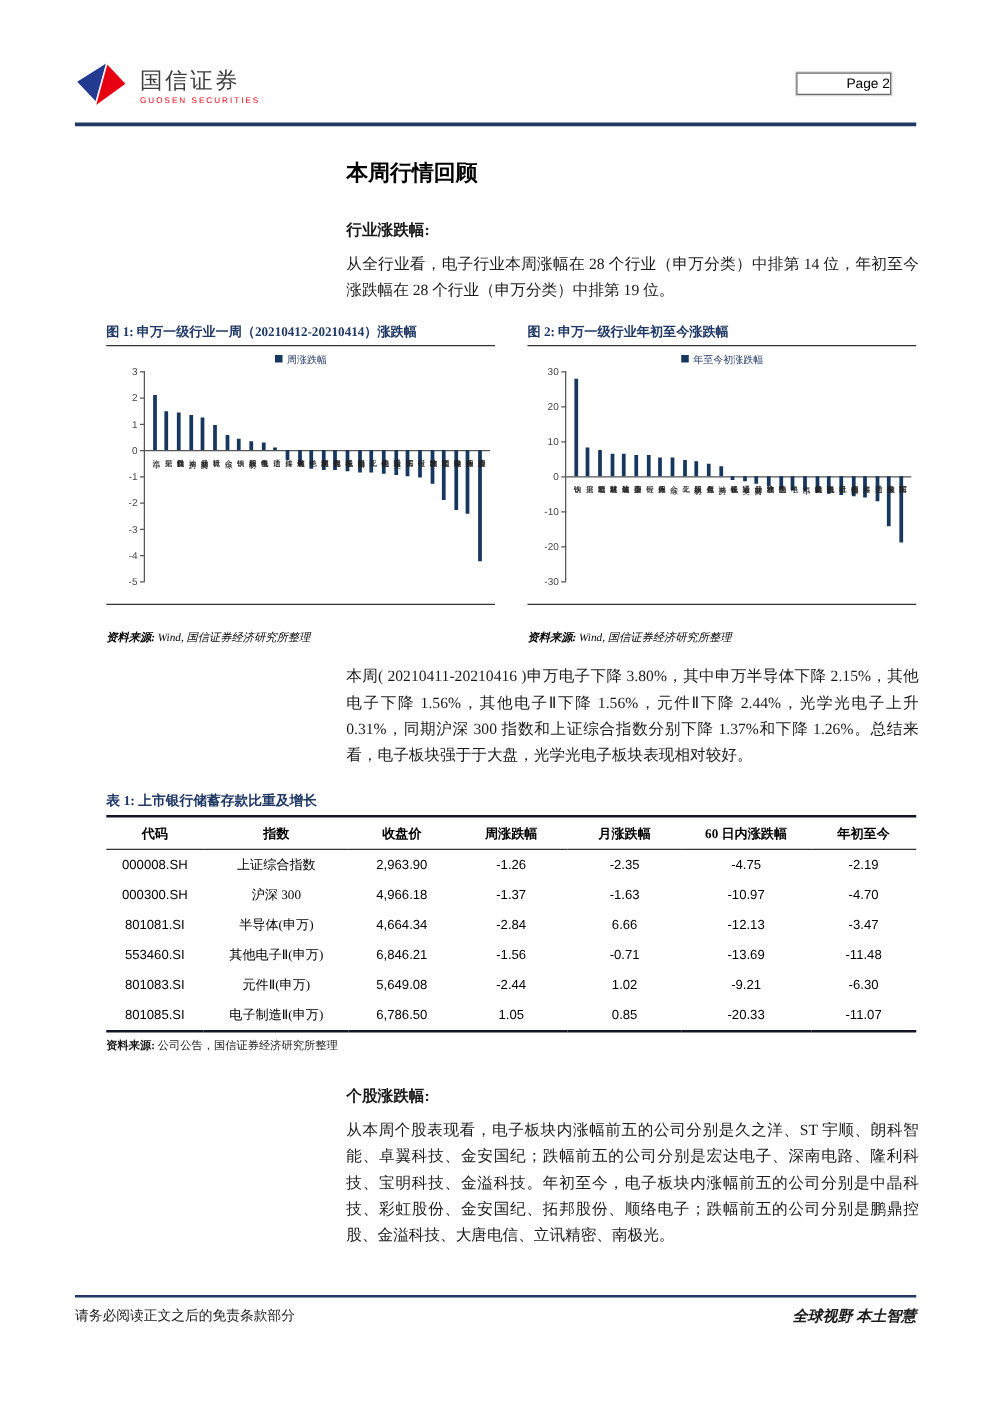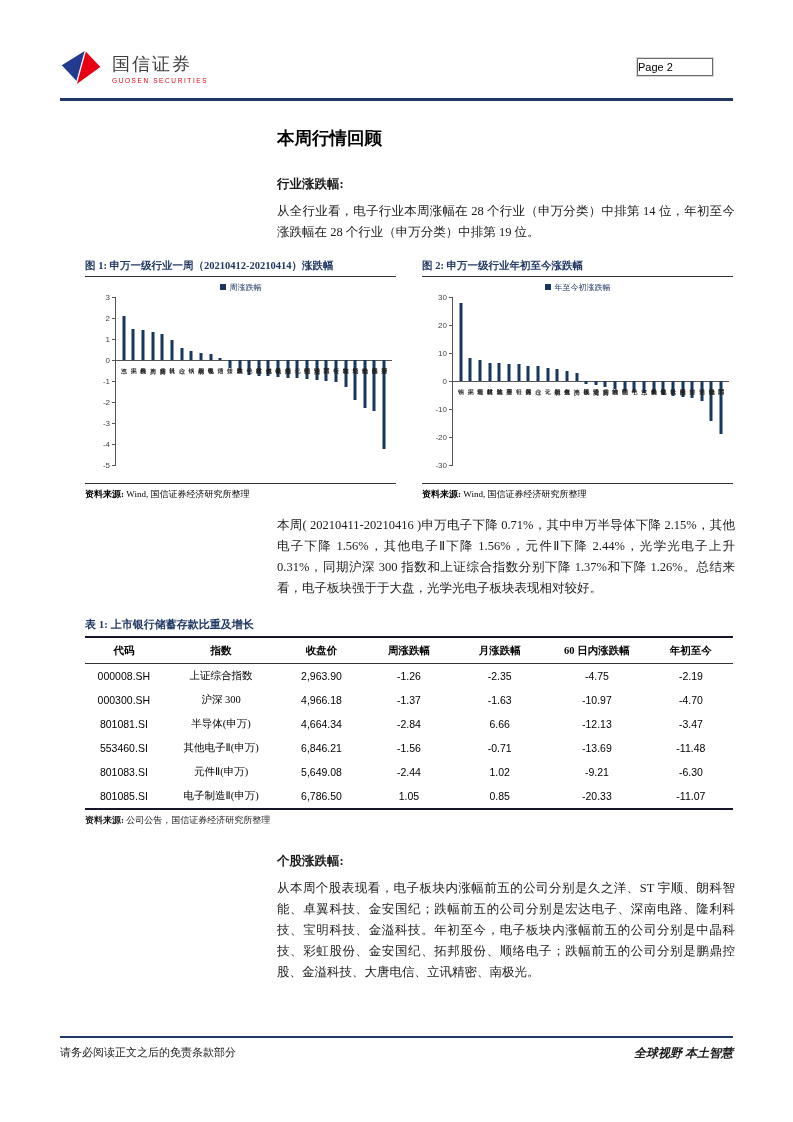--- a/index.html
+++ b/index.html
@@ -10,21 +10,21 @@
     overflow:hidden;
   }
   
   .header { position:absolute; top:48px; left:60px; right:60px; }
   .brand { display:flex; align-items:center; gap:8px; }
   .brand-text .cn { font-size:18px; font-weight:normal; color:#3d3d3d; letter-spacing:2px; font-family:"Liberation Sans",sans-serif; }
   .brand-text .en { font-size:6.5px; color:#e60012; letter-spacing:1.6px; font-family:"Liberation Sans",sans-serif; margin-top:1px; }
   .page-box {
     position:absolute; right:20px; top:10px; width:76px; height:18px;
     border:1px solid #6b6b6b; box-shadow:0 0 0 1px #d7d7d7;
-    font:11px "Liberation Sans",sans-serif; text-align:left; line-height:17px; color:#000;
+    font:11px "Liberation Sans",sans-serif; text-align:right; line-height:17px; color:#000;
   }
   .top-rule { margin-top:10px; height:3px; background:#1f3864; }
   
   .main { position:absolute; top:108px; left:0; right:0; }
   .doc-title { margin:18px 60px 0 277px; font-size:17.5px; font-weight:bold; color:#000; }
   .sec-head { margin:26px 60px 0 277px; font-size:12.5px; font-weight:bold; }
   .para { margin:8px 58px 0 277px; width:458px; font-size:12.5px; line-height:21px; text-align:justify; }
   
   .figrow { display:flex; gap:26px; margin:16px 60px 0 85px; }
   .fig { flex:1; min-width:0; }
@@ -38,21 +38,21 @@
   .ytickmark { position:absolute; left:-4px; width:4px; height:1px; background:#555; }
   .zeroline { position:absolute; left:0; right:0; height:1px; background:#555; }
   .barrow { position:absolute; left:3px; right:3px; top:0; bottom:0; display:flex; }
   .barcell { flex:1; position:relative; }
   .bar { position:absolute; left:50%; transform:translateX(-50%); width:3px; background:#17375e; }
   .xlab {
     position:absolute; left:50%; transform:translateX(-50%);
     writing-mode:vertical-rl; text-orientation:upright;
     font-size:6px; line-height:6.5px; color:#222; white-space:nowrap;
   }
-  .fig-source { border-top:1px solid #333; margin-top:8px; padding-top:4px; font-size:9px; color:#000; }
+  .fig-source { border-top:1px solid #333; margin-top:8px; padding-top:20px; font-size:9px; color:#000;font-style:italic; }
   .src-label { font-weight:bold; }
   
   .tablewrap { margin:16px 60px 0 85px; }
   .t-title { font-size:11px; font-weight:bold; color:#1f3864; padding:2px 0 4px 0; border-bottom:2px solid #14142b; }
   table.summary { width:100%; border-collapse:collapse; font:10.5px "Liberation Sans",sans-serif; border-bottom:2px solid #14142b; }
   table.summary th { font-family:"Liberation Serif",serif; font-weight:bold; color:#000; padding:6px 2px 5px; border-bottom:1px solid #333; text-align:center; font-size:10.5px; }
   table.summary td { padding:5px 2px; text-align:center; color:#000; }
   table.summary td.name { font-family:"Liberation Serif",serif; }
   .t-source { font-size:9px; padding-top:4px; }
   
@@ -373,21 +373,21 @@
                 </div>
               </div>
             </div>
         </div>
         <div class="fig-source">
           <span class="src-label">资料来源:</span><span> Wind, 国信证券经济研究所整理</span>
         </div>
       </div>
     </div>
 
-    <div class="para" style="margin-top:14px;">本周( 20210411-20210416 )申万电子下降 0.71%，其中申万半导体下降 2.15%，其他电子下降 1.56%，其他电子Ⅱ下降 1.56%，元件Ⅱ下降 2.44%，光学光电子上升 0.31%，同期沪深 300 指数和上证综合指数分别下降 1.37%和下降 1.26%。总结来看，电子板块强于于大盘，光学光电子板块表现相对较好。</div>
+    <div class="para" style="margin-top:14px;">本周( 20210411-20210416 )申万电子下降 3.80%，其中申万半导体下降 2.15%，其他电子下降 1.56%，其他电子Ⅱ下降 1.56%，元件Ⅱ下降 2.44%，光学光电子上升 0.31%，同期沪深 300 指数和上证综合指数分别下降 1.37%和下降 1.26%。总结来看，电子板块强于于大盘，光学光电子板块表现相对较好。</div>
 
     <div class="tablewrap">
       <div class="t-title">表 1: 上市银行储蓄存款比重及增长</div>
       <table class="summary">
         <thead>
             <tr>
               <th style="width: 12%;">代码</th>
               <th style="width: 18%;">指数</th>
               <th style="width: 13%;">收盘价</th>
               <th style="width: 14%;">周涨跌幅</th>

